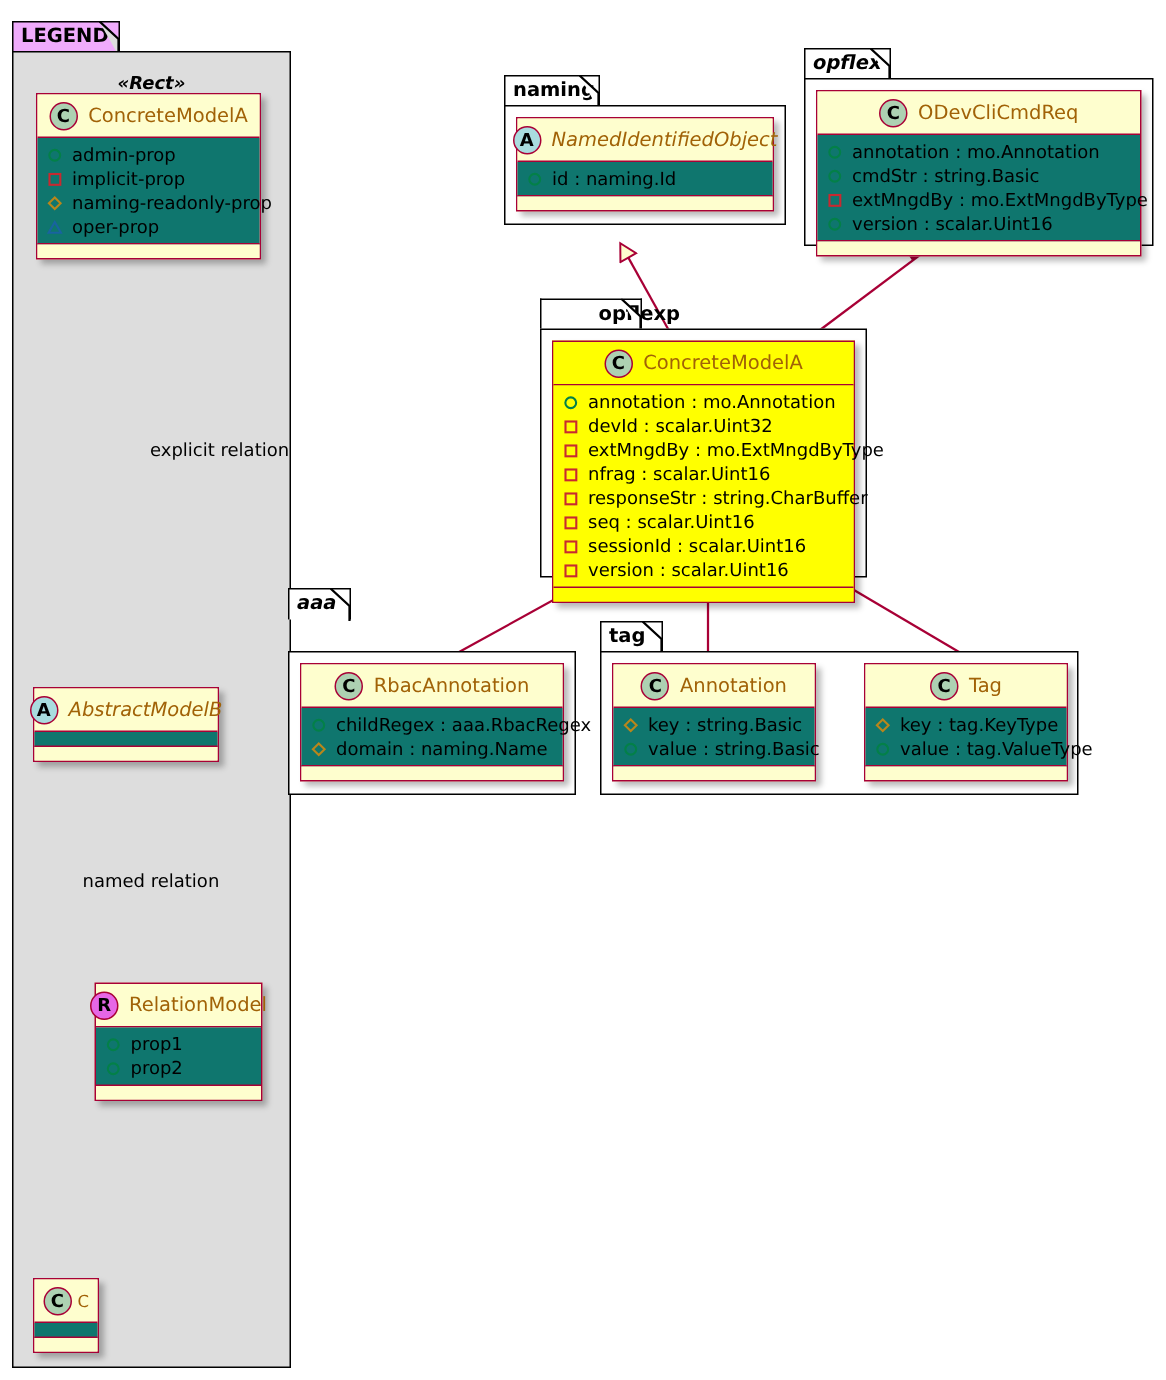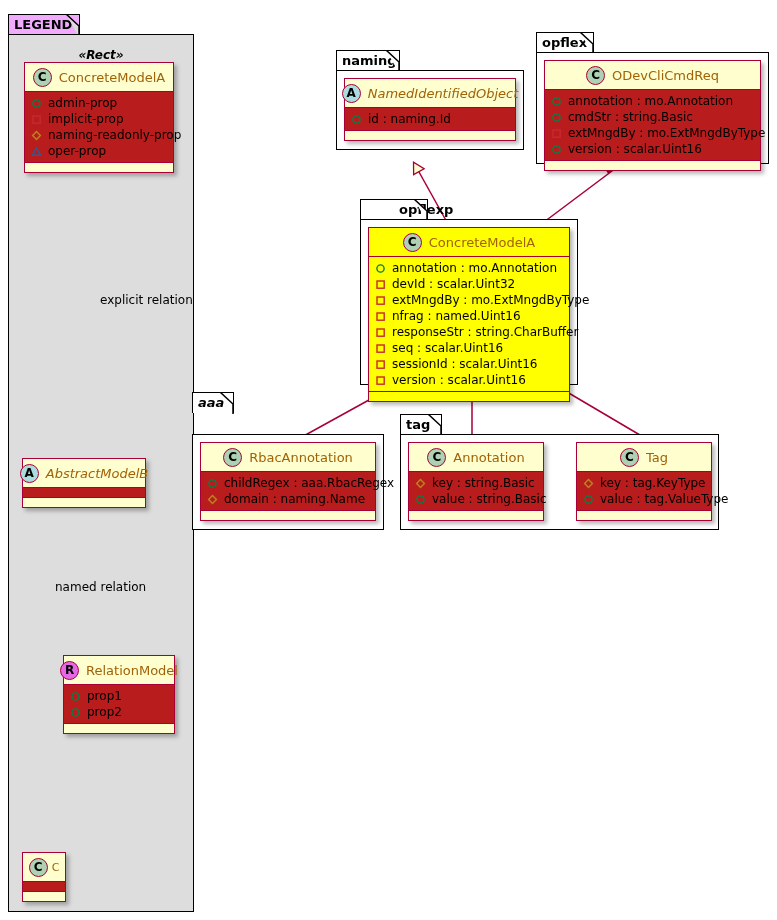--- a/index.html
+++ b/index.html
@@ -88,21 +88,21 @@
     font-weight: bold;
     color: #000000;
     flex: 0 0 auto;
     box-sizing: border-box;
   }
   .badge.c { background: #ADD1B2; border: 1.5px solid #A80036; }
   .badge.a { background: #A9DCDF; border: 1.5px solid #A80036; }
   .badge.r { background: #E667E6; border: 1.5px solid #A80036; }
 
   .cls-attrs {
-    background: #b91c1c;
+    background: #0f766e;
     padding: 3px 5px 3px 6px;
     border-bottom: 1.5px solid #A80036;
   }
   .cls-attrs.empty { height: 9px; padding: 0; }
   .attr {
     display: flex;
     align-items: center;
     gap: 6px;
     height: 16px;
     font-size: 12px;
@@ -301,21 +301,21 @@
     <div class="attr">
       <svg class="vis" viewBox="0 0 11 11">
           <circle cx="5.5" cy="5.5" r="3.6" fill="none" stroke="#038048" stroke-width="1.4"></circle>
         </svg>
       <span>id : naming.Id</span>
     </div>
   </div>
   <div class="cls-foot"></div>
 </div>
 
-<div class="pkg-tab" style="left:536px; top:32px; width:58px;">
+<div class="pkg-tab" style="left:536px; top:32px; width:58px;font-style:italic;">
   <span>opflex</span>
   <span class="tab-slant">
     <svg width="14" height="23" viewBox="0 0 14 23">
         <path d="M0,0 L13,12 L13,23" fill="#FFFFFF" stroke="#000" stroke-width="1.5"></path>
       </svg>
   </span>
 </div>
 <div class="pkg" style="left:536px; top:52px; width:233px; height:112px;"></div>
 
 <div class="cls" style="left:544px; top:60px; width:217px;">
@@ -383,21 +383,21 @@
     <div class="attr">
       <svg class="vis" viewBox="0 0 11 11">
           <rect x="2" y="2" width="7.2" height="7.2" fill="none" stroke="#C82930" stroke-width="1.4"></rect>
         </svg>
       <span>extMngdBy : mo.ExtMngdByType</span>
     </div>
     <div class="attr">
       <svg class="vis" viewBox="0 0 11 11">
           <rect x="2" y="2" width="7.2" height="7.2" fill="none" stroke="#C82930" stroke-width="1.4"></rect>
         </svg>
-      <span>nfrag : named.Uint16</span>
+      <span>nfrag : scalar.Uint16</span>
     </div>
     <div class="attr">
       <svg class="vis" viewBox="0 0 11 11">
           <rect x="2" y="2" width="7.2" height="7.2" fill="none" stroke="#C82930" stroke-width="1.4"></rect>
         </svg>
       <span>responseStr : string.CharBuffer</span>
     </div>
     <div class="attr">
       <svg class="vis" viewBox="0 0 11 11">
           <rect x="2" y="2" width="7.2" height="7.2" fill="none" stroke="#C82930" stroke-width="1.4"></rect>

